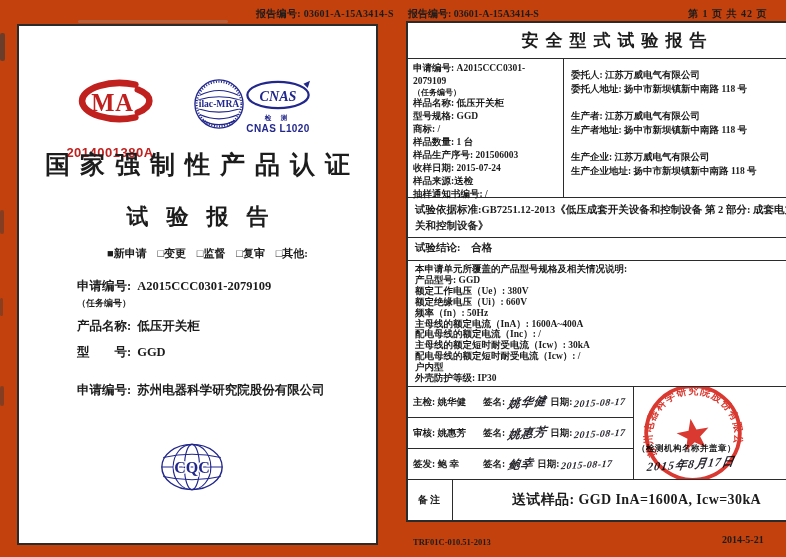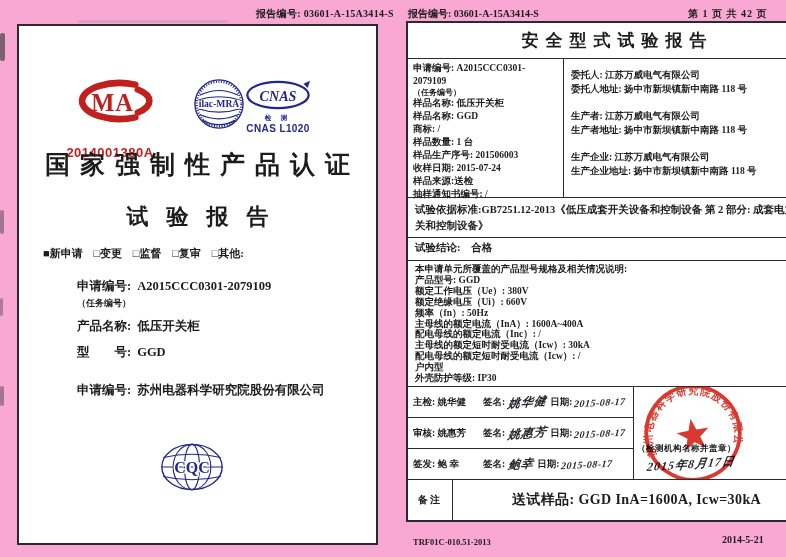--- a/index.html
+++ b/index.html
@@ -1,19 +1,19 @@
 <!DOCTYPE html>
 <html><head>
 <meta charset="utf-8">
 <style>
   html,body { margin:0; padding:0; background:#e8e8e6; }
   * { box-sizing:border-box; }
   .scan {
     position:relative; width:786px; height:557px; margin:0 auto;
-    background:#f9a8d4; overflow:hidden;
+    background:#c2410c; overflow:hidden;
     font-family:"Liberation Serif","DejaVu Serif",serif; color:#1c1c1c;
   }
   
   .smudge { position:absolute; background:#3a3a3a; border-radius:2px; }
   .sm1 { left:0; top:33px;  width:5px; height:28px; opacity:.65; }
   .sm2 { left:0; top:210px; width:4px; height:24px; opacity:.45; }
   .sm3 { left:0; top:298px; width:3px; height:18px; opacity:.40; }
   .sm4 { left:0; top:386px; width:4px; height:20px; opacity:.45; }
   .streak { position:absolute; left:78px; top:20px; width:150px; height:3px; background:#9a9a9a; opacity:.35; border-radius:2px; }
 
@@ -22,21 +22,21 @@
   .lpage { position:absolute; left:17px; top:24px; width:361px; height:521px; border:2px solid #2b2b2b; background:#fff; }
   .logos { position:absolute; left:46px; top:52px; display:flex; align-items:flex-start; }
   .cma-block { width:90px; margin-right:38px; text-align:center; }
   .cma-num { font-size:13px; font-weight:bold; color:#c0201e; letter-spacing:.5px; margin-top:17px; font-family:Liberation Sans, sans-serif; }
   .ilac-block { width:52px; }
   .cnas-block { width:66px; text-align:center; }
   .cnas-sub1 { font-size:6.5px; letter-spacing:4px; color:#22278c; font-weight:bold; margin-top:-2px; }
   .cnas-sub2 { font-size:10px; color:#22278c; font-weight:bold; letter-spacing:.4px; font-family:"Liberation Sans",sans-serif; }
   .t1 { position:absolute; top:122px; left:0; width:100%; text-align:center; font-size:25px; font-weight:bold; letter-spacing:10px; text-indent:10px; }
   .t2 { position:absolute; top:176px; left:0; width:100%; text-align:center; font-size:22px; font-weight:bold; letter-spacing:18px; text-indent:18px; }
-  .cbrow { position:absolute; top:220px; left:0; width:100%; text-align:left; font-size:11px; font-weight:bold;padding-left:20px; }
+  .cbrow { position:absolute; top:220px; left:0; width:100%; text-align:center; font-size:11px; font-weight:bold;padding-left:20px; }
   .cbrow span { margin:0 4px; }
   .fields { position:absolute; left:58px; top:252px; font-size:12.5px; font-weight:bold; }
   .frow { margin:0; }
   .fval { margin-left:6px; }
   .fnote { font-size:9px; margin:2px 0 8px; font-weight:bold; }
   .gap1 { margin-bottom:9px; }
   .gap2 { margin-bottom:21px; }
   .cqc { position:absolute; left:140px; top:416px; }
 
   
@@ -170,21 +170,21 @@
 
   <div class="rtable">
 
     <div class="trow r-title">安全型式试验报告</div>
 
     <div class="trow r-info">
       <div class="info-l">
         <div>申请编号: A2015CCC0301-2079109</div>
         <div class="task-note">（任务编号）</div>
         <div>样品名称: 低压开关柜</div>
-        <div>样品名称: GGD</div>
+        <div>型号规格: GGD</div>
         <div>商标: /</div>
         <div>样品数量: 1 台</div>
         <div>样品生产序号: 201506003</div>
         <div>收样日期: 2015-07-24</div>
         <div>样品来源:送检</div>
         <div>抽样通知书编号: /</div>
       </div>
       <div class="info-r">
         <div>委托人: 江苏万威电气有限公司</div>
         <div>委托人地址: 扬中市新坝镇新中南路 118 号</div>

